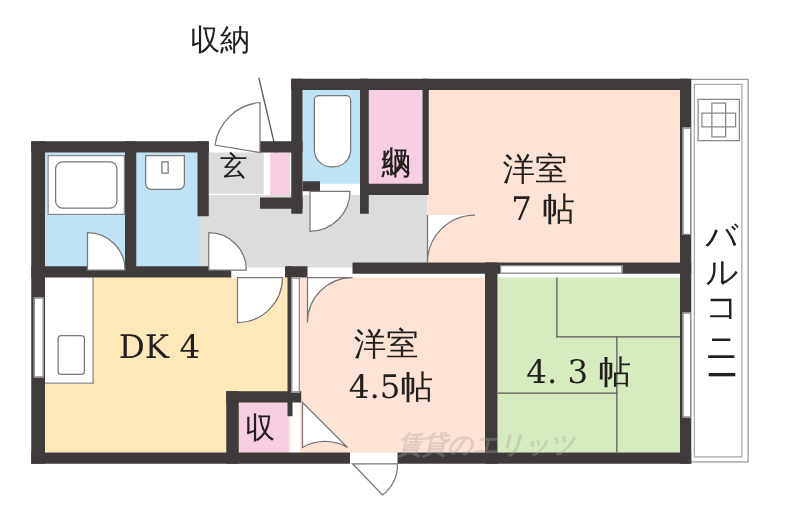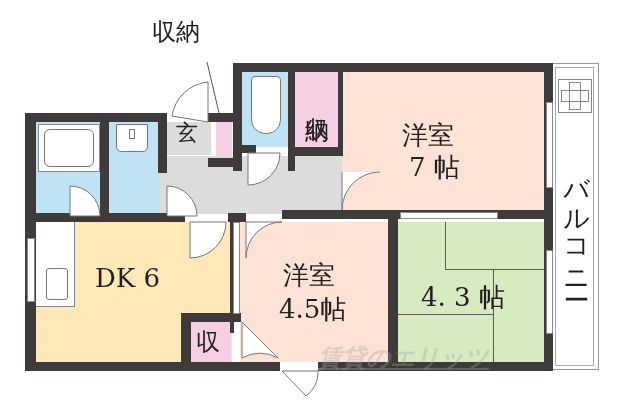--- a/index.html
+++ b/index.html
@@ -46,21 +46,21 @@
   <span class="vtext">収納</span>
 </div>
 
 <div class="room" style="left:342px; top:72px; width:204px; height:138px; background:#fde3d5;"></div>
 <div class="lbl" style="left:402px; top:118px; font-size:26px;">洋室</div>
 <div class="lbl" style="left:409px; top:150px; font-size:26px;">7 帖</div>
 
 <div class="room" style="left:36px; top:222px; width:196px; height:140px; background:#fde8b8;"></div>
 <div class="abs" style="left:36px; top:222px; width:38px; height:84px; background:#fff; border-right:1px solid #888; border-bottom:1px solid #888;"></div>
 <div class="abs" style="left:46px; top:268px; width:20px; height:30px; border:1px solid #777; border-radius:3px;"></div>
-<div class="lbl" style="left:95px; top:263px; font-size:26px;">DK 6</div>
+<div class="lbl" style="left:95px; top:263px; font-size:26px;">DK 4</div>
 
 <div class="room" style="left:240px; top:222px; width:148px; height:140px; background:#fde3d5;"></div>
 <div class="lbl" style="left:283px; top:258px; font-size:26px;">洋室</div>
 <div class="lbl" style="left:279px; top:292px; font-size:26px;">4.5帖</div>
 
 <div class="room" style="left:191px; top:322px; width:40px; height:40px; background:#f6d0e2;"></div>
 <div class="lbl" style="left:196px; top:326px; font-size:24px;">収</div>
 
 <div class="room" style="left:398px; top:222px; width:148px; height:140px; background:#d6ebc0;"></div>
 <div class="tatami" style="left:445px; top:222px; width:1px; height:48px;"></div>
@@ -135,13 +135,13 @@
     <path d="M190 222 L190 258 A36 36 0 0 0 226 222 Z"></path>
 
     <path d="M246 222 L246 258 A36 36 0 0 1 282 222 Z"></path>
 
     <path d="M242 322 L242 358 A36 36 0 0 1 278 358 Z"></path>
 
     <path d="M282 371 L306 396 A30 30 0 0 0 318 371 Z"></path>
   </g>
 </svg>
 
-<div class="watermark" style="left:318px; top:342px; font-size:24px;text-decoration:underline;">賃貸のエリッツ</div>
+<div class="watermark" style="left:318px; top:342px; font-size:20px;">賃貸のエリッツ</div>
 
 </body></html>

